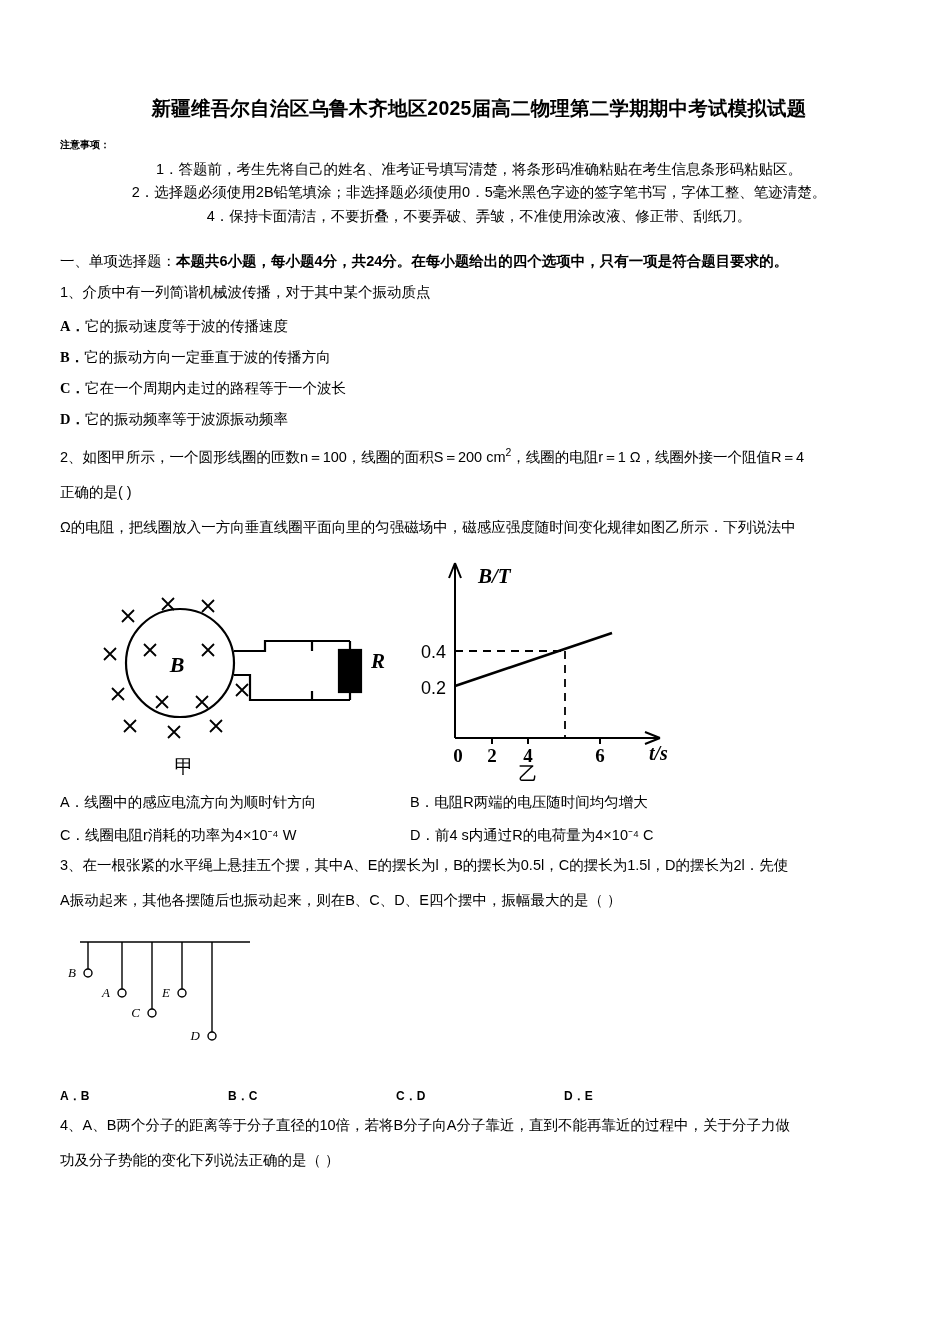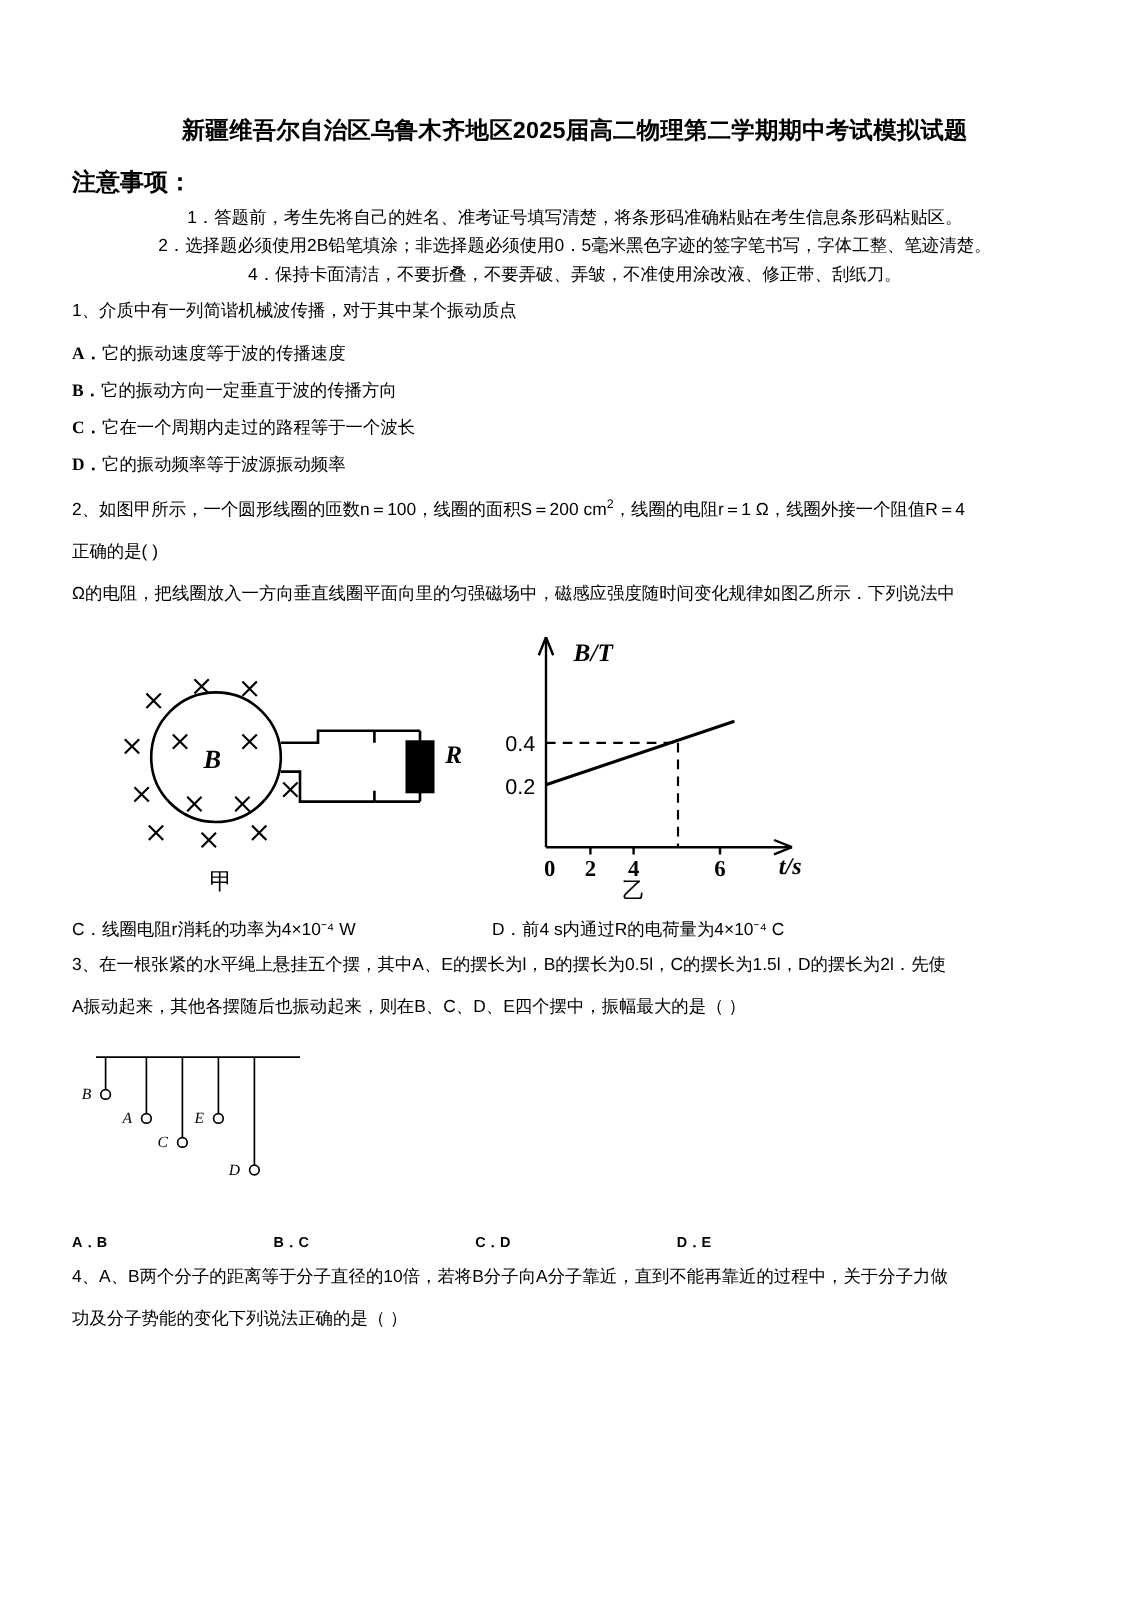--- a/index.html
+++ b/index.html
@@ -31,21 +31,21 @@
   h1.doc-title {
     font-family: "Liberation Sans", sans-serif;
     font-size: 19.5px;
     font-weight: bold;
     text-align: center;
     margin: 0 0 16px 0;
     letter-spacing: 0.2px;
   }
   .notice-title {
     font-family: Liberation Serif, serif;
-    font-size: 20px;
+    font-size: 10px;
     font-weight: bold;
     margin: 0 0 6px 0;
   }
   .notice-item {
     font-family: "Liberation Sans", sans-serif;
     font-size: 14.5px;
     line-height: 1.62;
     margin: 0;
     text-align: center;
   }
@@ -103,20 +103,23 @@
 <div class="page">
   <div class="content">
 
     <h1 class="doc-title">新疆维吾尔自治区乌鲁木齐地区2025届高二物理第二学期期中考试模拟试题</h1>
 
     <div class="notice-title">注意事项：</div>
     <p class="notice-item">1．答题前，考生先将自己的姓名、准考证号填写清楚，将条形码准确粘贴在考生信息条形码粘贴区。</p>
     <p class="notice-item">2．选择题必须使用2B铅笔填涂；非选择题必须使用0．5毫米黑色字迹的签字笔书写，字体工整、笔迹清楚。</p>
     <p class="notice-item">4．保持卡面清洁，不要折叠，不要弄破、弄皱，不准使用涂改液、修正带、刮纸刀。</p>
 
+    <div class="section-head">
+      <span>一、单项选择题：</span><span class="bold">本题共6小题，每小题4分，共24分。在每小题给出的四个选项中，只有一项是符合题目要求的。</span>
+    </div>
 
     <p class="q-text">1、介质中有一列简谐机械波传播，对于其中某个振动质点</p>
     <p class="opt"><span class="lbl">A．</span><span>它的振动速度等于波的传播速度</span></p>
     <p class="opt"><span class="lbl">B．</span><span>它的振动方向一定垂直于波的传播方向</span></p>
     <p class="opt"><span class="lbl">C．</span><span>它在一个周期内走过的路程等于一个波长</span></p>
     <p class="opt"><span class="lbl">D．</span><span>它的振动频率等于波源振动频率</span></p>
 
     <p class="q-text spaced" style="margin-top:14px">2、如图甲所示，一个圆形线圈的匝数n＝100，线圈的面积S＝200 cm<sup>2</sup>，线圈的电阻r＝1 Ω，线圈外接一个阻值R＝4</p>
     <p class="q-text spaced">正确的是(        )</p>
     <p class="q-text spaced">Ω的电阻，把线圈放入一方向垂直线圈平面向里的匀强磁场中，磁感应强度随时间变化规律如图乙所示．下列说法中</p>
@@ -183,20 +186,24 @@
         <text x="386" y="110" font-family="Liberation Sans, sans-serif" font-size="18" text-anchor="end">0.4</text>
         <text x="386" y="146" font-family="Liberation Sans, sans-serif" font-size="18" text-anchor="end">0.2</text>
         <text x="398" y="214" font-family="Liberation Serif, serif" font-size="19" font-weight="bold" text-anchor="middle">0</text>
         <text x="432" y="214" font-family="Liberation Serif, serif" font-size="19" font-weight="bold" text-anchor="middle">2</text>
         <text x="468" y="214" font-family="Liberation Serif, serif" font-size="19" font-weight="bold" text-anchor="middle">4</text>
         <text x="540" y="214" font-family="Liberation Serif, serif" font-size="19" font-weight="bold" text-anchor="middle">6</text>
         <text x="468" y="232" font-family="Liberation Sans, sans-serif" font-size="19" text-anchor="middle">乙</text>
       </svg>
     </div>
 
+    <div class="opts-row" style="margin-top:10px;">
+      <div style="width:350px"><span class="lbl">A．</span><span>线圈中的感应电流方向为顺时针方向</span></div>
+      <div><span class="lbl">B．</span><span>电阻R两端的电压随时间均匀增大</span></div>
+    </div>
     <div class="opts-row" style="margin-top:12px;">
       <div style="width:350px"><span class="lbl">C．</span><span>线圈电阻r消耗的功率为4×10⁻⁴ W</span></div>
       <div><span class="lbl">D．</span><span>前4 s内通过R的电荷量为4×10⁻⁴ C</span></div>
     </div>
 
     <p class="q-text spaced" style="">3、在一根张紧的水平绳上悬挂五个摆，其中A、E的摆长为l，B的摆长为0.5l，C的摆长为1.5l，D的摆长为2l．先使</p>
     <p class="q-text spaced">A振动起来，其他各摆随后也振动起来，则在B、C、D、E四个摆中，振幅最大的是（    ）</p>
 
     <div class="pendulum-fig">
       <svg width="838" height="145" viewBox="0 0 838 145">

